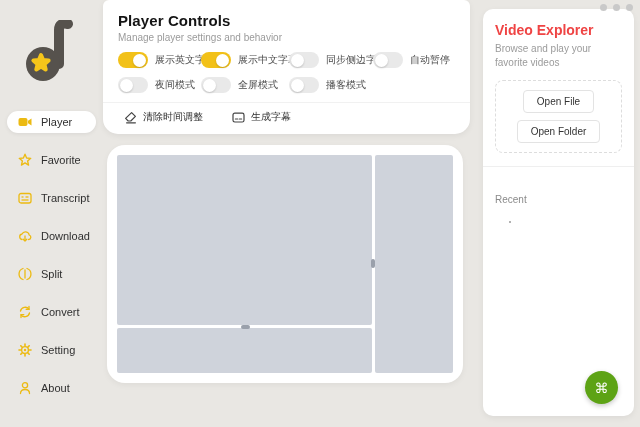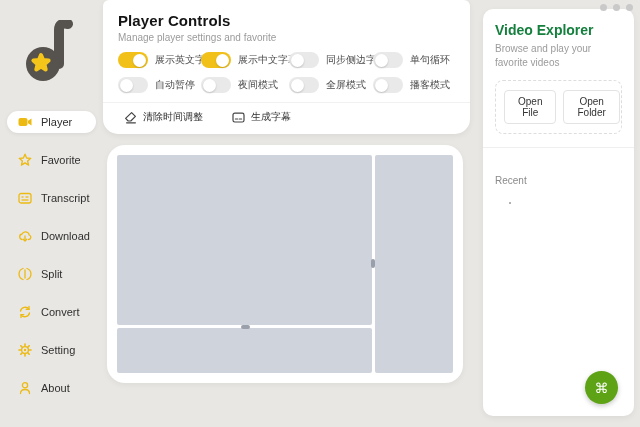--- a/index.html
+++ b/index.html
@@ -64,25 +64,25 @@
   .pane-right  { left:268px; top:10px;  width:78px;  height:218px; border-radius:2px; }
   .handle-v { position:absolute; left:264px; top:114px; width:4px; height:9px; background:#9aa0ab; border-radius:2px; cursor:col-resize; }
   .handle-h { position:absolute; left:134px; top:180px; width:9px; height:4px; background:#9aa0ab; border-radius:2px; cursor:row-resize; }
 
   
   .video-explorer {
     position:absolute; left:483px; top:9px; width:151px; height:407px;
     background:#fff; border-radius:10px; box-shadow:0 2px 6px rgba(0,0,0,0.06);
     padding:13px 12px;
   }
-  .ve-title { margin:0; font-size:14px; font-weight:bold; color:#15803d; }
+  .ve-title { margin:0; font-size:14px; font-weight:bold; color:#ef4444; }
   .ve-sub { margin:4px 0 0; font-size:10px; color:#9b9b9b; line-height:1.35; }
   .openbox {
     margin-top:11px; border:1px dashed #ddd; border-radius:8px;
-    padding:9px 8px; display:flex; flex-direction:row; align-items:center; gap:7px;
+    padding:9px 8px; display:flex; flex-direction:column; align-items:center; gap:7px;
   }
   .open-btn {
     background:#fff; border:1px solid #e3e3e3; border-radius:4px;
     font-size:10px; color:#333; padding:5px 13px; font-family:inherit; cursor:pointer;
   }
   .ve-divider { border:none; border-top:1px solid #efefef; margin:13px -12px 0; }
   .recent-label { font-size:10px; color:#8a8a8a; margin-top:27px; }
   .recent-dot { width:2px; height:2px; border-radius:50%; background:#999; margin:16px 0 0 14px; }
 
   
@@ -197,38 +197,34 @@
               <path d="M2.5 12.5 Q2.5 8.5 7 8.5 Q11.5 8.5 11.5 12.5" fill="none" stroke="#ecba12" stroke-width="1.3" stroke-linecap="round"></path>
             </svg>
         </span>
         <span>About</span>
       </div>
     </nav>
   </aside>
 
   <section class="player-controls">
     <h1 class="pc-title">Player Controls</h1>
-    <p class="pc-sub">Manage player settings and favorite</p>
+    <p class="pc-sub">Manage player settings and behavior</p>
 
     <div class="toggles">
       <div class="toggle-cell">
         <span class="switch" data-on="true"></span>
         <span class="tlabel">展示英文字幕</span>
       </div>
       <div class="toggle-cell">
         <span class="switch" data-on="true"></span>
         <span class="tlabel">展示中文字幕</span>
       </div>
       <div class="toggle-cell">
         <span class="switch" data-on="false"></span>
         <span class="tlabel">同步侧边字幕</span>
-      </div>
-      <div class="toggle-cell">
-        <span class="switch" data-on="false"></span>
-        <span class="tlabel">单句循环</span>
       </div>
       <div class="toggle-cell">
         <span class="switch" data-on="false"></span>
         <span class="tlabel">自动暂停</span>
       </div>
       <div class="toggle-cell">
         <span class="switch" data-on="false"></span>
         <span class="tlabel">夜间模式</span>
       </div>
       <div class="toggle-cell">

